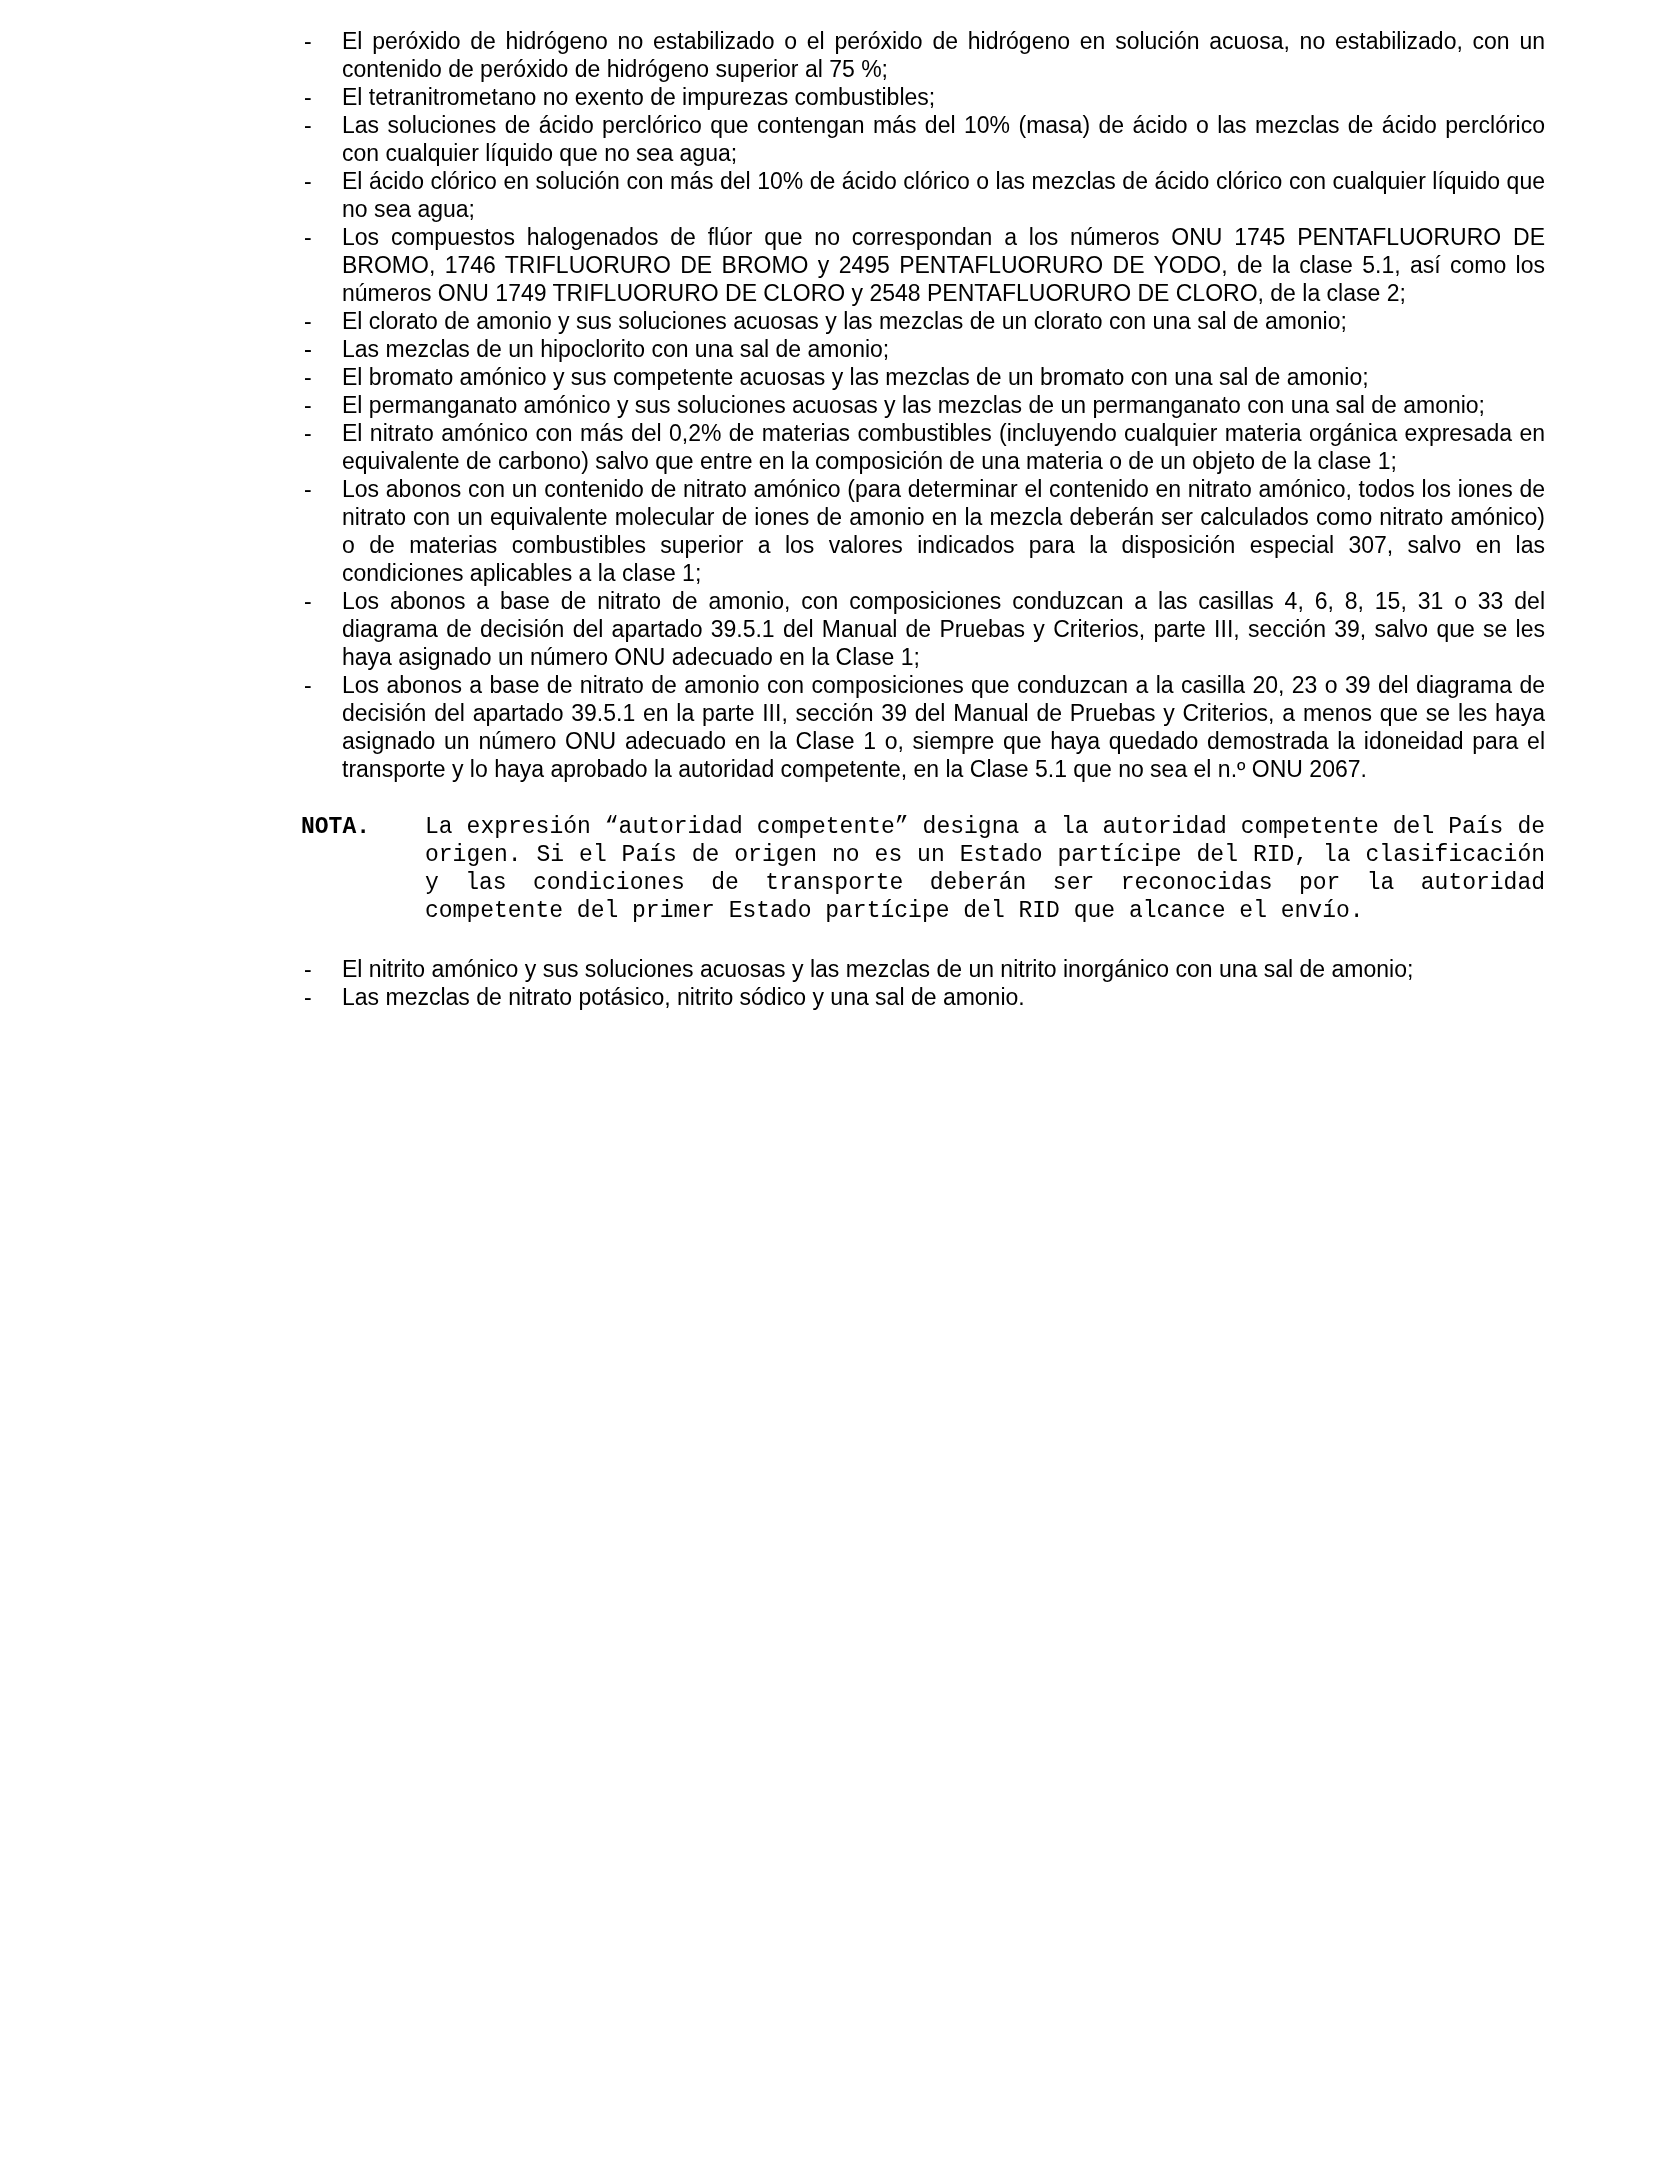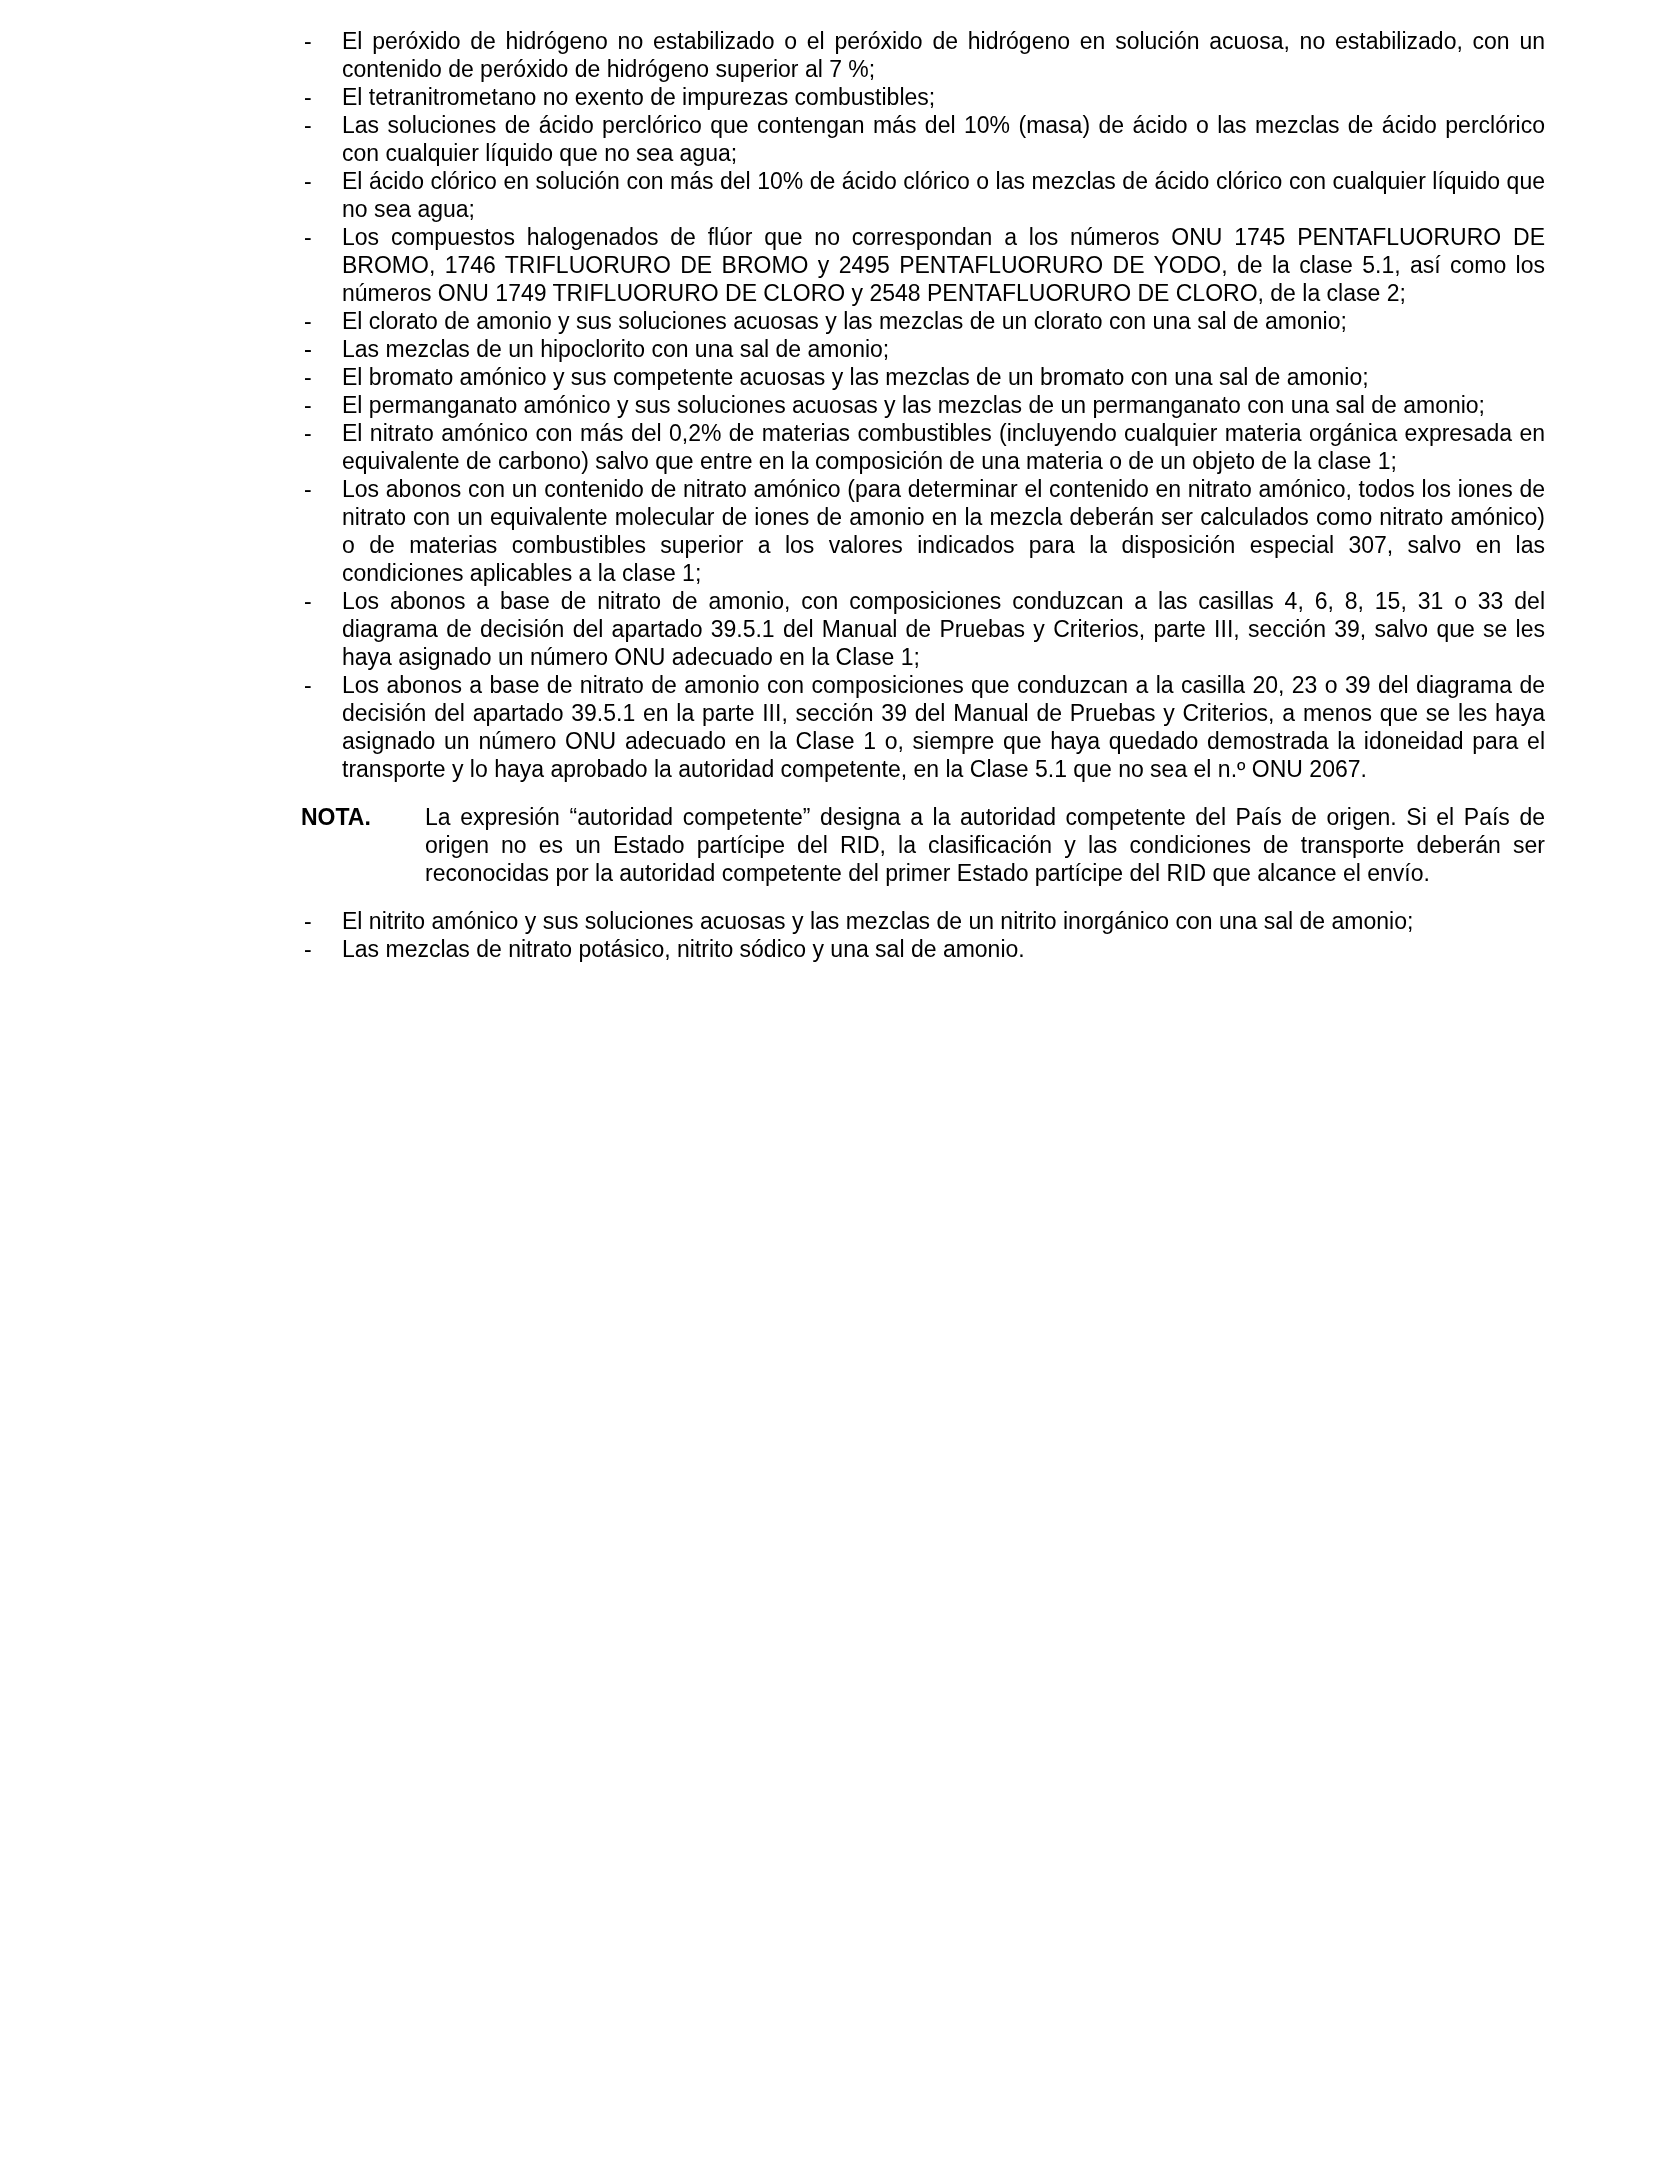--- a/index.html
+++ b/index.html
@@ -30,23 +30,24 @@
     padding-left: 41px;
     text-align: justify;
   }
   .dash {
     position: absolute;
     left: 3.1px;
     top: 0;
   }
   .nota {
     position: relative;
-    margin: 20px 0;
+    margin: 30px 0;
     padding-left: 124px;
     text-align: justify;
+    font-family: Liberation Mono, monospace;
   }
   .nota-label {
     position: absolute;
     left: 0;
     top: 0;
     font-weight: 700;
   }
   .page-number {
     position: absolute;
     bottom: 33px;
@@ -57,21 +58,21 @@
   }
 </style>
 </head>
 <body>
 
 <div class="page">
   <div class="content">
 
     <div class="item">
       <span class="dash">-</span>
-      <span>El peróxido de hidrógeno no estabilizado o el peróxido de hidrógeno en solución acuosa, no estabilizado, con un contenido de peróxido de hidrógeno superior al 7 %;</span>
+      <span>El peróxido de hidrógeno no estabilizado o el peróxido de hidrógeno en solución acuosa, no estabilizado, con un contenido de peróxido de hidrógeno superior al 75 %;</span>
     </div>
     <div class="item">
       <span class="dash">-</span>
       <span>El tetranitrometano no exento de impurezas combustibles;</span>
     </div>
     <div class="item">
       <span class="dash">-</span>
       <span>Las soluciones de ácido perclórico que contengan más del 10% (masa) de ácido o las mezclas de ácido perclórico con cualquier líquido que no sea agua;</span>
     </div>
     <div class="item">

